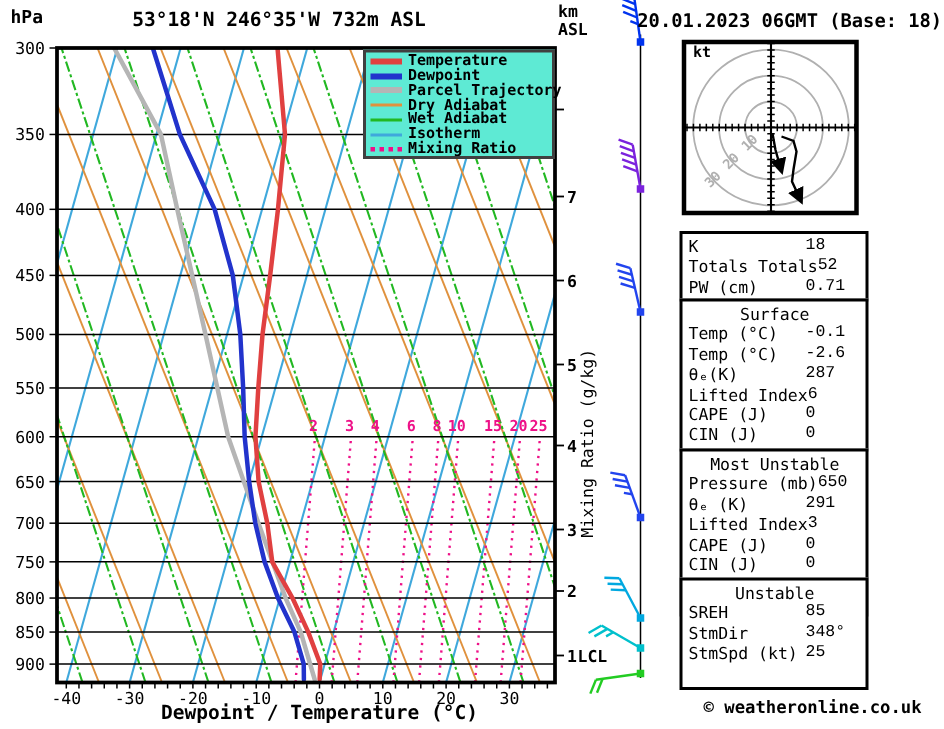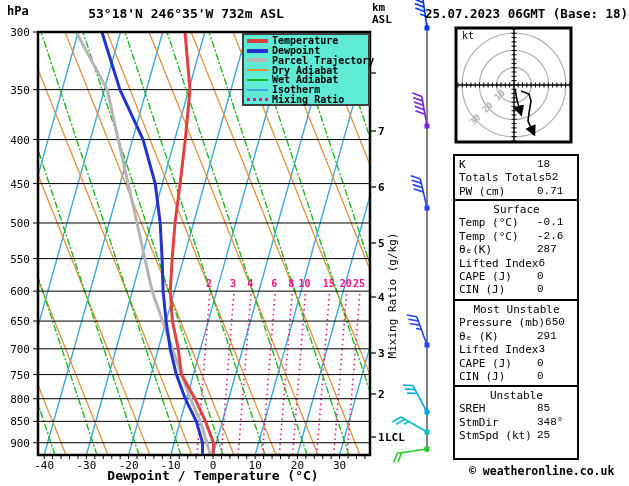--- a/index.html
+++ b/index.html
@@ -360,24 +360,24 @@
         <polyline points="521,91 529,94 531,101 529,113 528,121 534,134" fill="none" stroke="#000" stroke-width="1.6" marker-end="url(#arr)"></polyline>
       </g>
     </svg>
 
   <div class="abs ttl" style="left:7px;top:4px;font-size:12px;">hPa</div>
   <div class="abs ttl" style="left:40px;top:6px;width:292px;text-align:center;">53°18'N 246°35'W 732m ASL</div>
   <div class="abs ttl" style="left:372px;top:2px;font-size:11px;line-height:12px;">
     <div>km</div>
     <div>ASL</div>
   </div>
-  <div class="abs ttl" style="left:424px;top:6px;width:205px;text-align:center;font-size:12.5px;">25.07.2023 06GMT (Base: 18)</div>
+  <div class="abs ttl" style="left:424px;top:6px;width:205px;text-align:center;font-size:12.5px;">20.01.2023 06GMT (Base: 18)</div>
   <div class="abs lbl" id="mixlabel" style="left:317px;top:289px;">Mixing Ratio (g/kg)</div>
   <div class="abs ttl" style="left:68px;top:468px;width:290px;text-align:center;">Dewpoint / Temperature (°C)</div>
-  <div class="abs lbl" style="left:462px;top:30px;font-weight:normal;font-size:10px;z-index:6;">kt</div>
+  <div class="abs lbl" style="left:462px;top:30px;font-weight:bold;font-size:10px;z-index:6;">kt</div>
 
   <div id="legend">
       <div class="leg-row">
         <span class="leg-swatch" style="background: rgb(224, 64, 64); height: 4px;"></span>
         <span class="leg-txt">Temperature</span>
       </div>
       <div class="leg-row">
         <span class="leg-swatch" style="background: rgb(34, 51, 204); height: 4px;"></span>
         <span class="leg-txt">Dewpoint</span>
       </div>

